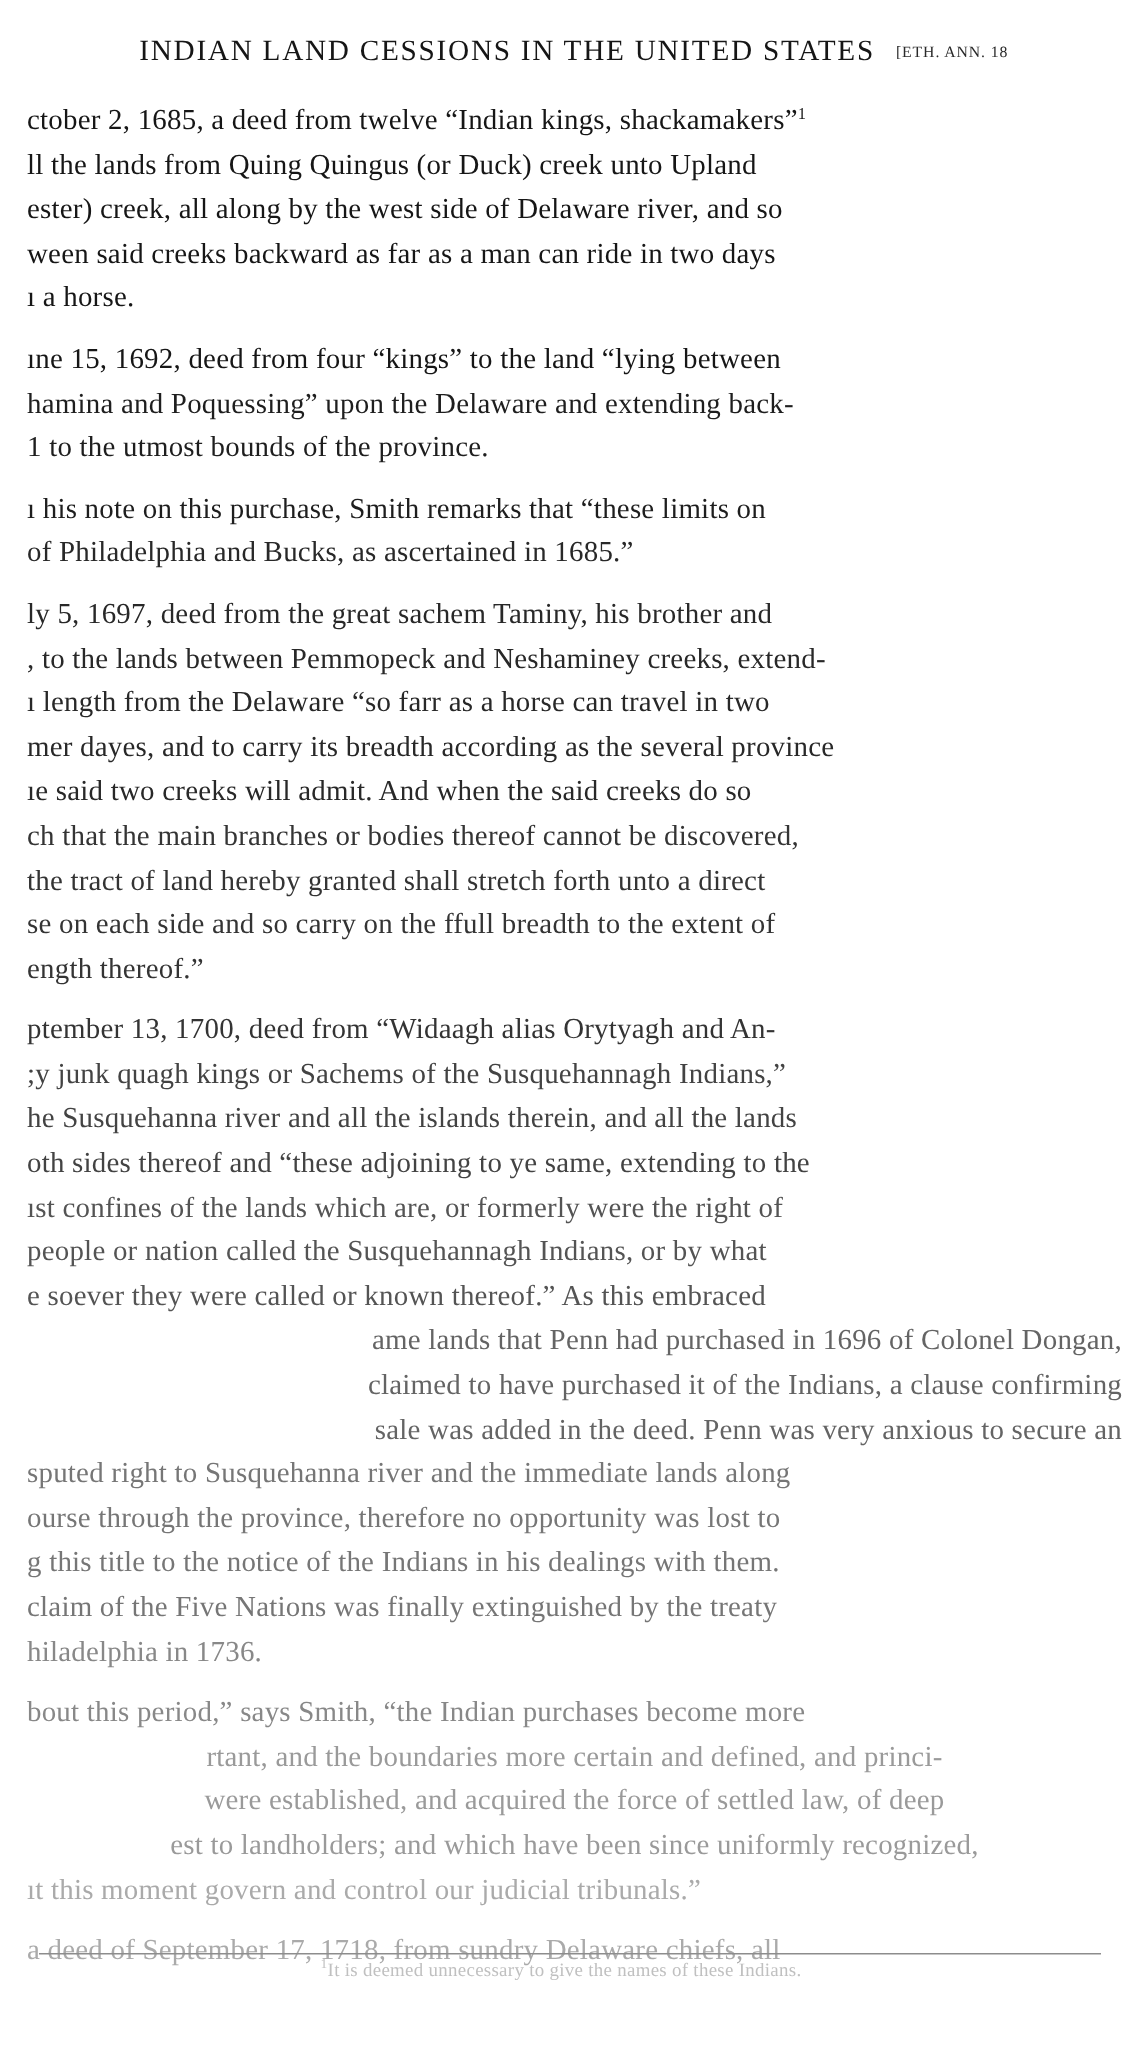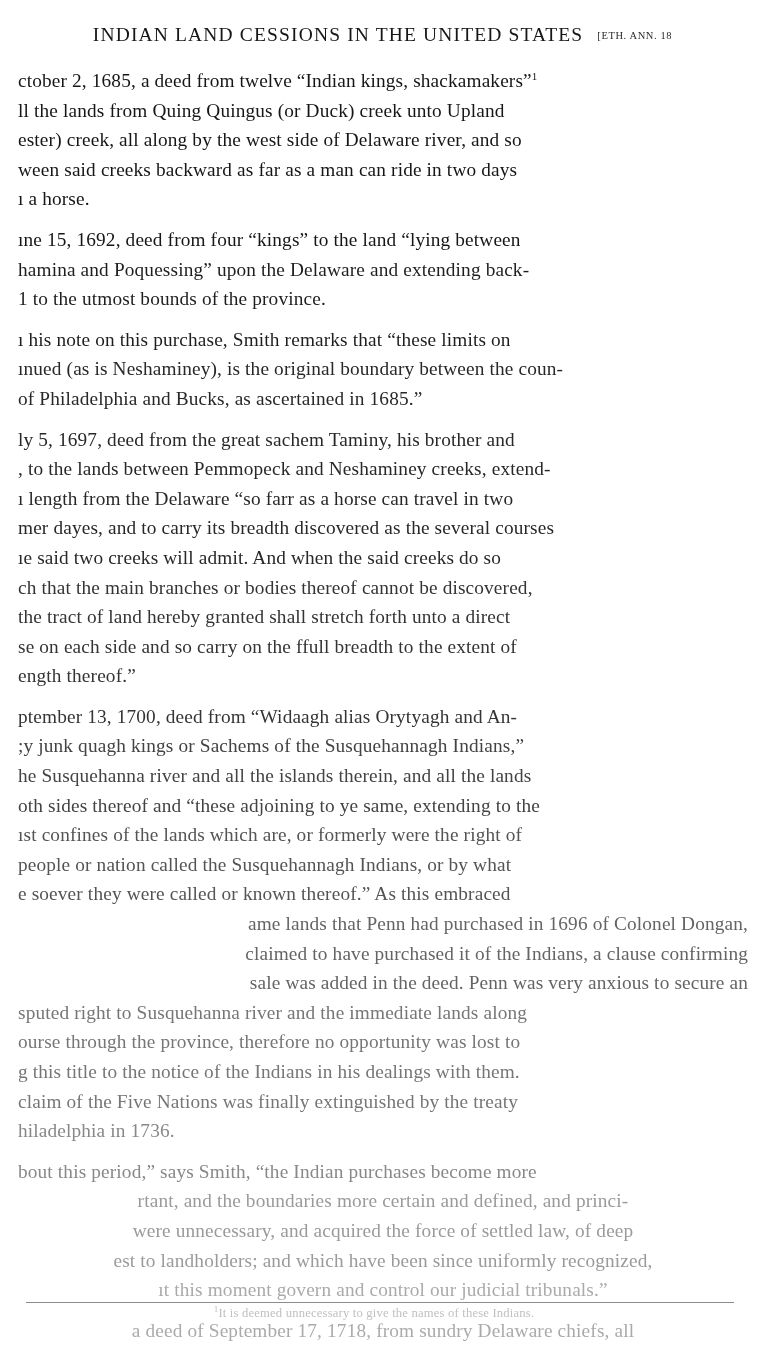--- a/index.html
+++ b/index.html
@@ -73,21 +73,21 @@
   .f0 { color: #161616; }
   .f1 { color: #1e1e1e; }
   .f2 { color: #282828; }
   .f3 { color: #343434; }
   .f4 { color: #434343; }
   .f5 { color: #545454; }
   .f6 { color: #646464; text-align: right; }
   .f7 { color: #767676; }
   .f8 { color: #888888; }
   .f9 { color: #9a9a9a; text-align: center; }
-  .f10 { color: #aaaaaa; text-align: center; }
+  .f10 { color: #aaaaaa; }
 
   .para-gap { height: 11px; }
 
   .sup {
     font-size: 11px;
     vertical-align: 7px;
   }
 
   
   .footnote-rule {
@@ -136,30 +136,29 @@
 
     <div class="para">
       <div class="line f0">ıne 15, 1692, deed from four “kings” to the land “lying between</div>
       <div class="line f1">hamina and Poquessing” upon the Delaware and extending back-</div>
       <div class="line f1">1 to the utmost bounds of the province.</div>
     </div>
     <div class="para-gap"></div>
 
     <div class="para">
       <div class="line f1">ı his note on this purchase, Smith remarks that “these limits on</div>
-      <div class="line f2">ınued (as is Neshaminey), is the original boundary between the coun-</div>
       <div class="line f2">of Philadelphia and Bucks, as ascertained in 1685.”</div>
     </div>
     <div class="para-gap"></div>
 
     <div class="para">
       <div class="line f2">ly 5, 1697, deed from the great sachem Taminy, his brother and</div>
       <div class="line f2">, to the lands between Pemmopeck and Neshaminey creeks, extend-</div>
       <div class="line f2">ı length from the Delaware “so farr as a horse can travel in two</div>
-      <div class="line f2">mer dayes, and to carry its breadth discovered as the several courses</div>
+      <div class="line f2">mer dayes, and to carry its breadth according as the several province</div>
       <div class="line f2">ıe said two creeks will admit.  And when the said creeks do so</div>
       <div class="line f3">ch that the main branches or bodies thereof cannot be discovered,</div>
       <div class="line f3"> the tract of land hereby granted shall stretch forth unto a direct</div>
       <div class="line f3">se on each side and so carry on the ffull breadth to the extent of</div>
       <div class="line f3">ength thereof.”</div>
     </div>
     <div class="para-gap"></div>
 
     <div class="para">
       <div class="line f3">ptember 13, 1700, deed from “Widaagh alias Orytyagh and An-</div>
@@ -176,21 +175,21 @@
       <div class="line f7">ourse through the province, therefore no opportunity was lost to</div>
       <div class="line f7">g this title to the notice of the Indians in his dealings with them.</div>
       <div class="line f7">claim of the Five Nations was finally extinguished by the treaty</div>
       <div class="line f8">hiladelphia in 1736.</div>
     </div>
     <div class="para-gap"></div>
 
     <div class="para">
       <div class="line f8">bout this period,” says Smith, “the Indian purchases become more</div>
       <div class="line f9">rtant, and the boundaries more certain and defined, and princi-</div>
-      <div class="line f9">were unnecessary, and acquired the force of settled law, of deep</div>
+      <div class="line f9">were established, and acquired the force of settled law, of deep</div>
       <div class="line f9">est to landholders; and which have been since uniformly recognized,</div>
       <div class="line f10">ıt this moment govern and control our judicial tribunals.”</div>
     </div>
     <div class="para-gap"></div>
 
     <div class="para">
       <div class="line f10"> a deed of September 17, 1718, from sundry Delaware chiefs, all</div>
 
     </div>
 

